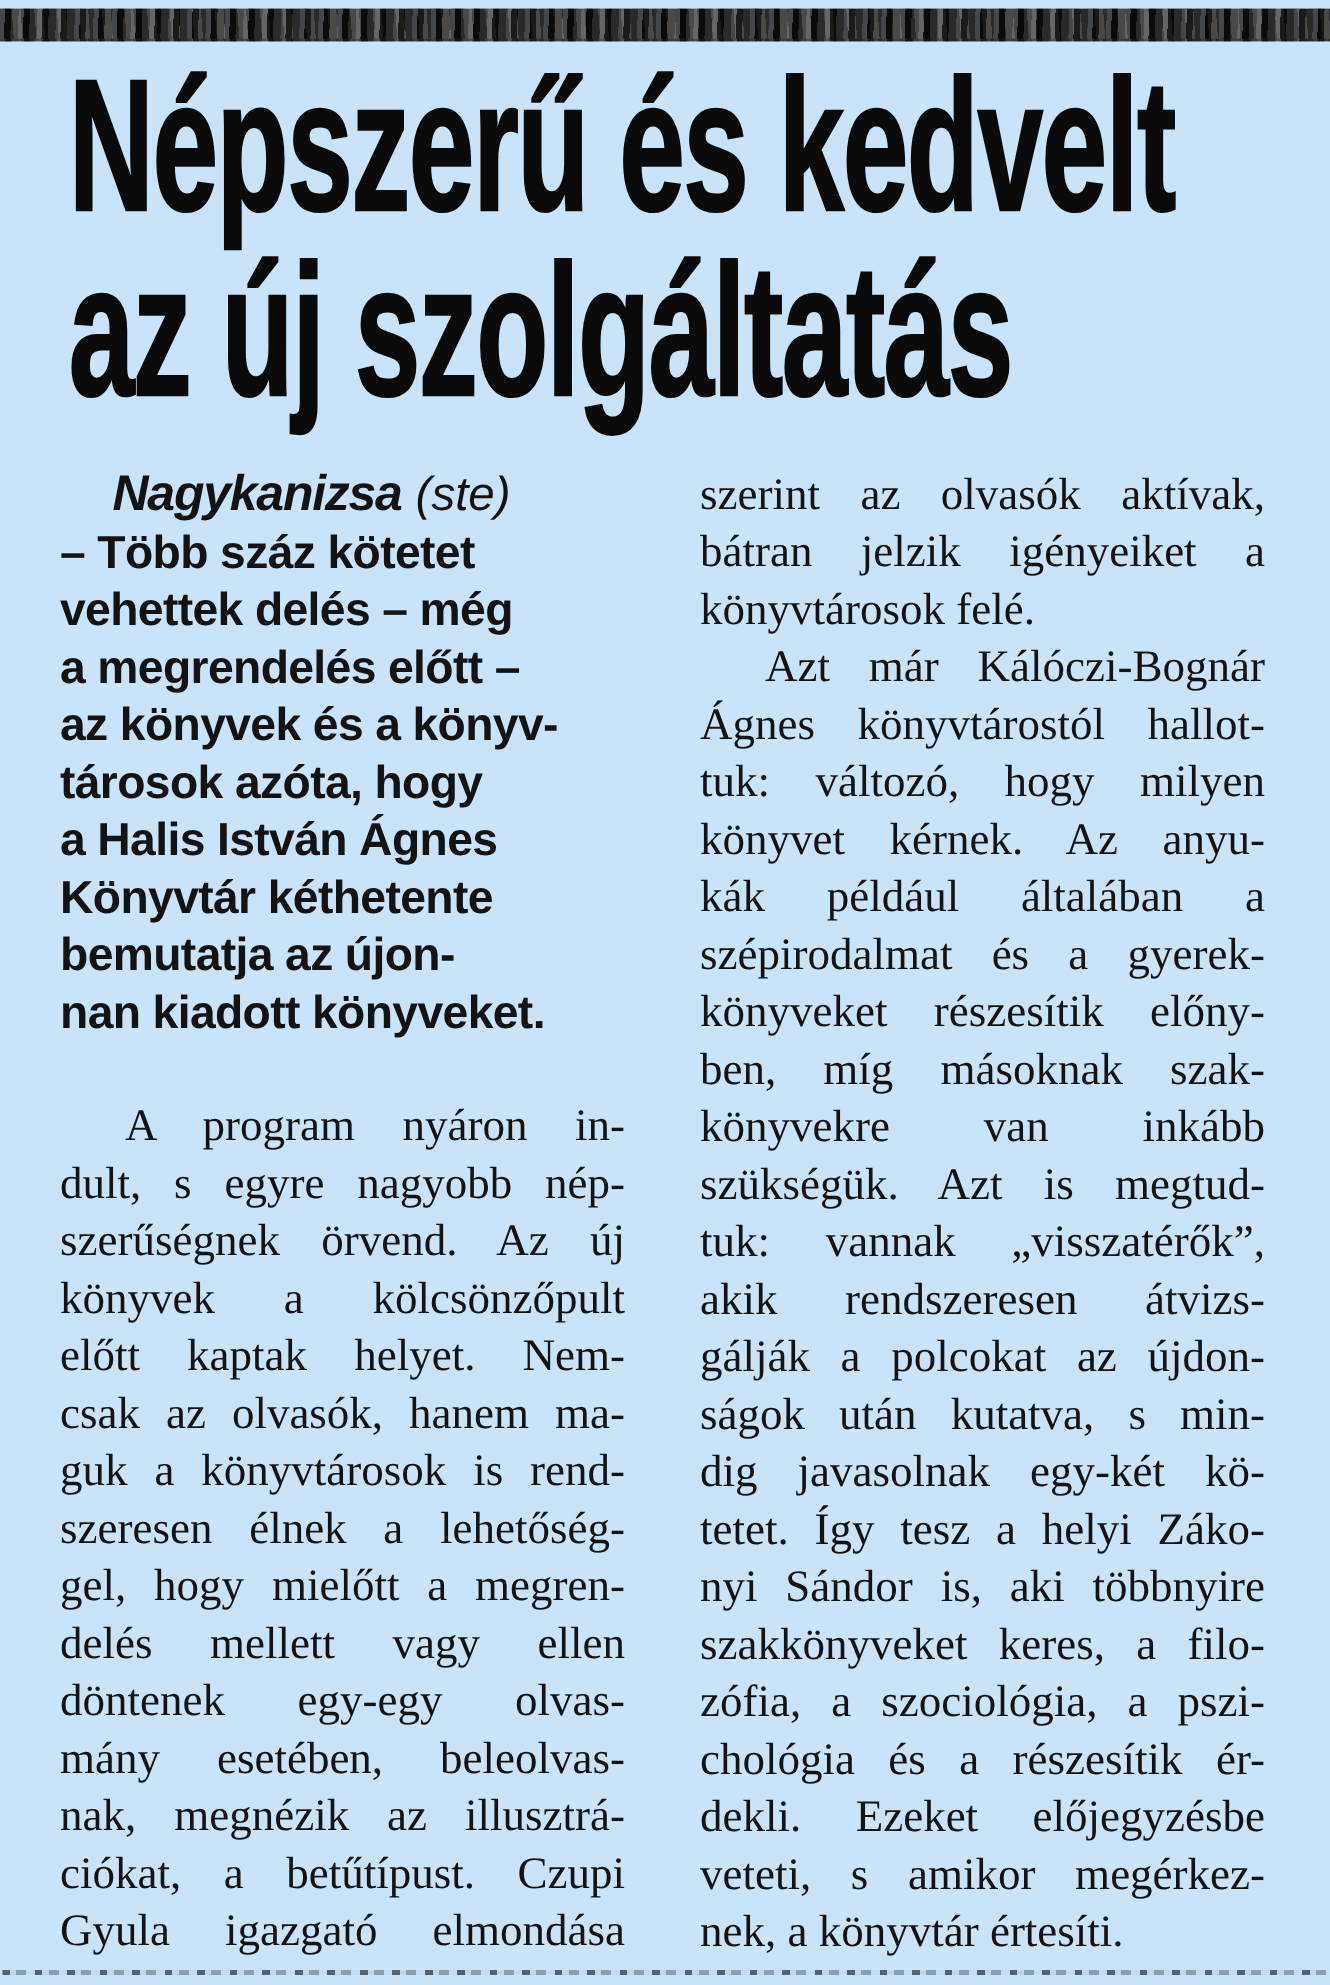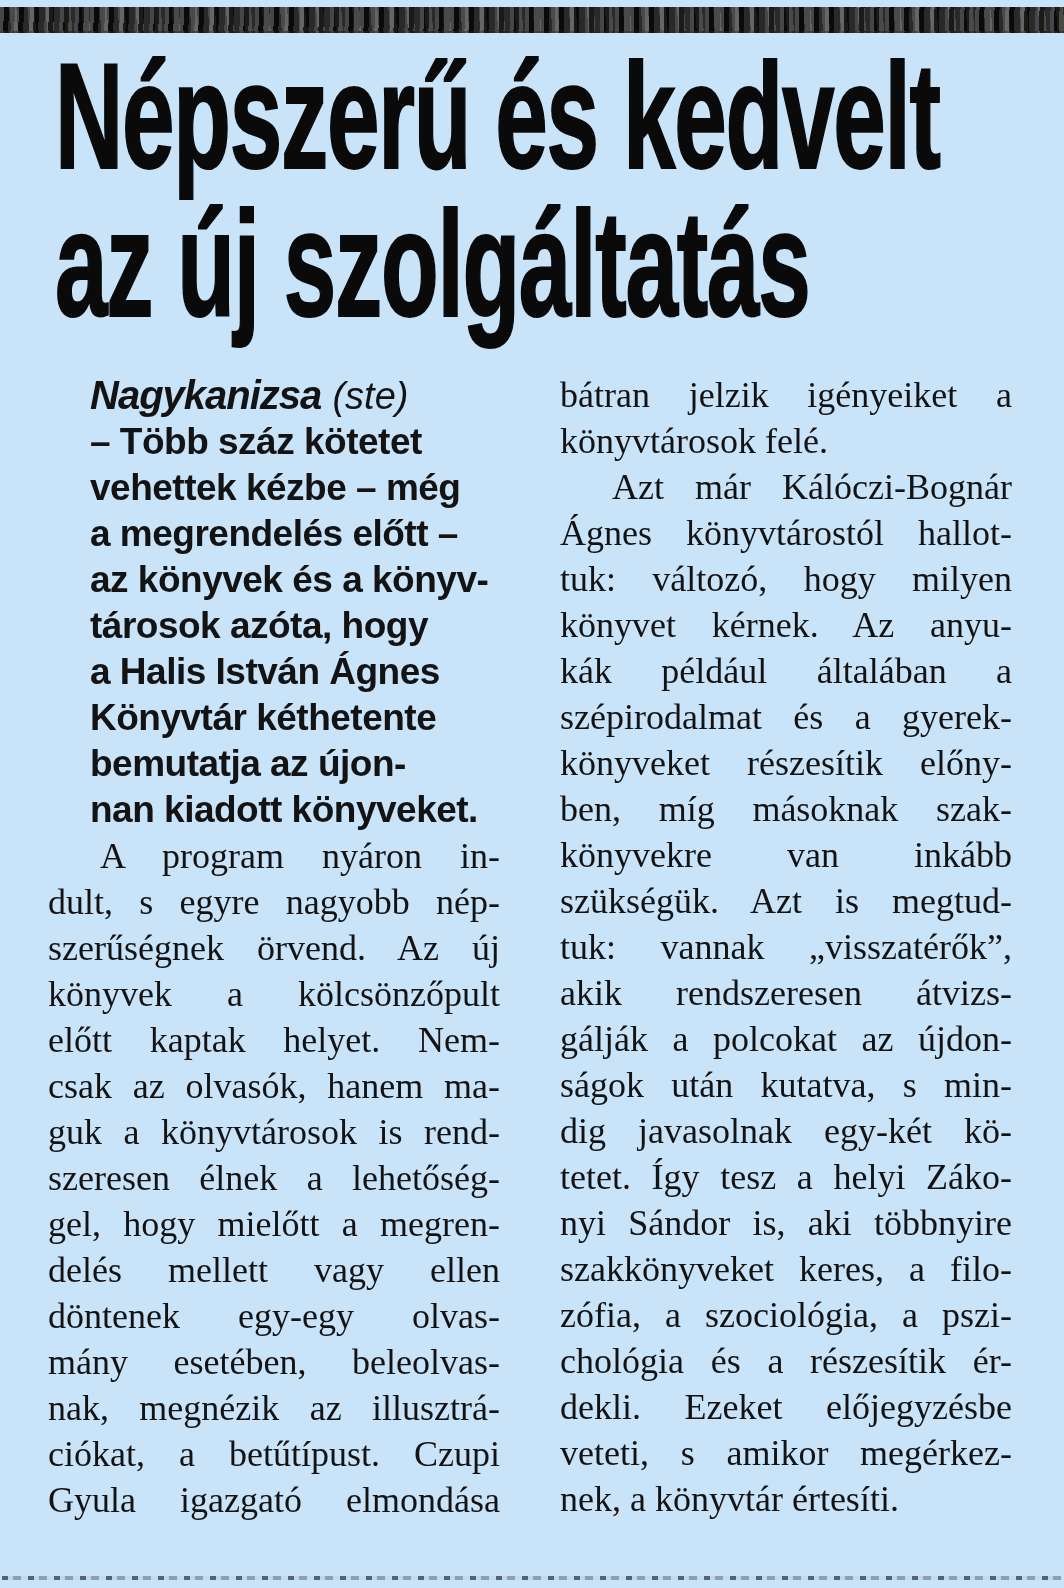--- a/index.html
+++ b/index.html
@@ -43,30 +43,29 @@
     margin-left:42px;
     font-family:"Liberation Sans", sans-serif;
     font-style:italic;
     font-size:40px;
     line-height:46px;
     white-space:nowrap;
   }
   .dateline .place{font-weight:700;letter-spacing:-1px;}
   .dateline .byline{font-weight:400;font-size:38px;}
   .lead-line{
-    margin-left:42px;
     font-family:"Liberation Sans", sans-serif;
     font-weight:700;
     font-size:37px;
     line-height:46px;
     letter-spacing:-0.5px;
     white-space:nowrap;
   }
   .body{margin:0;}
-  .left-body{}
+  .left-body{margin-top:44px;}
   .line{
     font-family:"Liberation Serif", serif;
     font-size:36px;
     line-height:46px;
     text-align:justify;
     text-align-last:justify;
   }
   .line.end{text-align-last:left;}
   .line.indent{padding-left:52px;}
   .it{}
@@ -90,21 +89,21 @@
 
   <div class="columns">
     <div class="col">
       <div class="lead">
         <div class="dateline">
           <span class="place">Nagykanizsa</span>
           <span class="byline">(ste)</span>
         </div>
         <div id="lead-lines">
             <div class="lead-line"><span>–  Több száz kötetet</span></div>
-            <div class="lead-line"><span>vehettek kézbe – még</span></div>
+            <div class="lead-line"><span>vehettek delés – még</span></div>
             <div class="lead-line"><span>a megrendelés előtt –</span></div>
             <div class="lead-line"><span>az könyvek és a könyv-</span></div>
             <div class="lead-line"><span>tárosok azóta, hogy</span></div>
             <div class="lead-line"><span>a Halis István Ágnes</span></div>
             <div class="lead-line"><span>Könyvtár kéthetente</span></div>
             <div class="lead-line"><span>bemutatja az újon-</span></div>
             <div class="lead-line"><span>nan kiadott könyveket.</span></div>
           </div>
       </div>
       <div class="body left-body" id="left-body">
@@ -120,20 +119,21 @@
           <div class="line"><span>delés mellett vagy ellen</span></div>
           <div class="line"><span>döntenek egy-egy olvas-</span></div>
           <div class="line"><span>mány esetében, beleolvas-</span></div>
           <div class="line"><span>nak, megnézik az illusztrá-</span></div>
           <div class="line"><span>ciókat, a betűtípust. </span><span class="it">Czupi</span></div>
           <div class="line"><span class="it">Gyula</span><span> igazgató elmondása</span></div>
         </div>
     </div>
     <div class="col">
       <div class="body" id="right-body">
+          <div class="line"><span>szerint az olvasók aktívak,</span></div>
           <div class="line"><span>bátran jelzik igényeiket a</span></div>
           <div class="line end"><span>könyvtárosok felé.</span></div>
           <div class="line indent"><span>Azt már </span><span class="it">Kálóczi-Bognár</span></div>
           <div class="line"><span class="it">Ágnes</span><span> könyvtárostól hallot-</span></div>
           <div class="line"><span>tuk: változó, hogy milyen</span></div>
           <div class="line"><span>könyvet kérnek. Az anyu-</span></div>
           <div class="line"><span>kák például általában a</span></div>
           <div class="line"><span>szépirodalmat és a gyerek-</span></div>
           <div class="line"><span>könyveket részesítik előny-</span></div>
           <div class="line"><span>ben, míg másoknak szak-</span></div>

